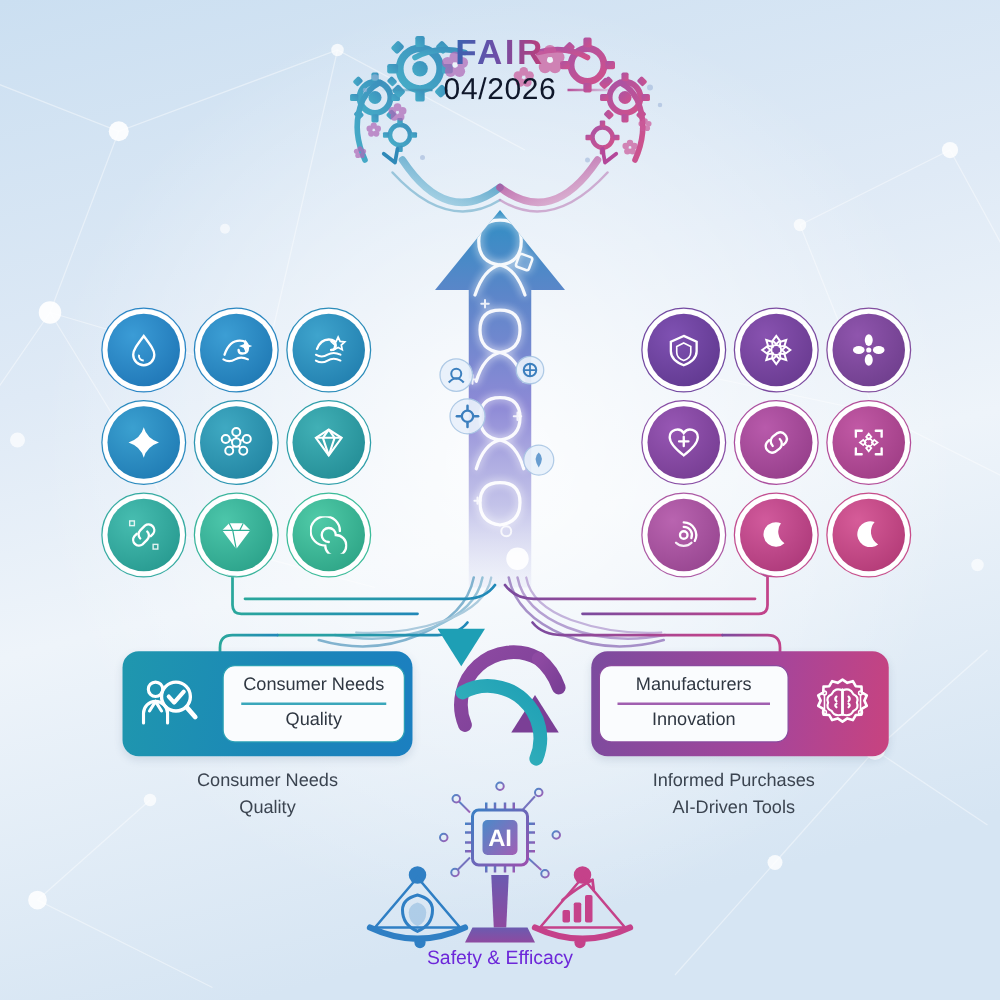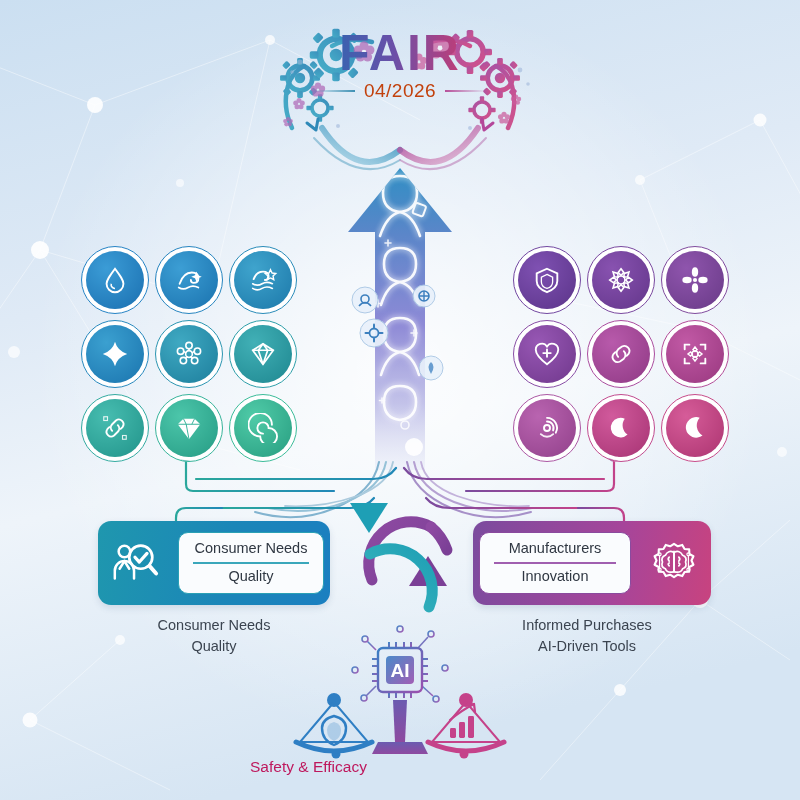--- a/index.html
+++ b/index.html
@@ -8,27 +8,27 @@
     font-family:"Liberation Sans","DejaVu Sans",sans-serif;
     background:#dbe8f4;
   }
   #stage{position:relative;width:800px;height:800px;overflow:hidden;}
   #bg-layer,#svg-layer{position:absolute;inset:0;width:800px;height:800px;}
   .abs{position:absolute;}
 
   
   #title-block{left:0;top:28px;width:800px;text-align:center;}
   #fair-title{
-    font-size:50px;font-weight:bold;letter-spacing:2px;line-height:1;
+    font-size:28px;font-weight:bold;letter-spacing:2px;line-height:1;
     background:linear-gradient(90deg,#3a62b0 0%,#6b4fa8 45%,#bf3d78 100%);
     -webkit-background-clip:text;background-clip:text;color:transparent;
     display:inline-block;
   }
   #fair-date-row{display:flex;align-items:center;justify-content:center;gap:9px;margin-top:2px;}
-  #fair-date{font-size:19px;color:#c2410c;letter-spacing:.5px;}
+  #fair-date{font-size:24px;color:#0f172a;letter-spacing:.5px;}
   .date-rule{width:42px;height:1.4px;}
   .date-rule.l{background:linear-gradient(90deg,rgba(60,140,175,0),#3f91b4);}
   .date-rule.r{background:linear-gradient(90deg,#b7509a,rgba(183,80,154,0));}
 
   
   .grid{display:grid;grid-template-columns:repeat(3,74px);grid-template-rows:repeat(3,74px);}
   #grid-left{left:78px;top:243px;}
   #grid-right{left:510px;top:243px;}
   .node{position:relative;width:74px;height:74px;display:flex;align-items:center;justify-content:center;}
   .node .disc{
@@ -59,21 +59,21 @@
   #card-left .panel{border:1.4px solid #2aa0b5;}
   #card-right .panel{border:1.4px solid #8a4a9e;}
   .panel-line{font-size:14.5px;color:#2f3742;white-space:nowrap;line-height:1.5;}
   .panel-rule{height:1.2px;width:88%;margin:2.5px 0;}
   #card-left .panel-rule{background:#3aa7bb;}
   #card-right .panel-rule{background:#a05fb0;}
 
   .caption{width:300px;text-align:center;font-size:14.5px;color:#3b4450;line-height:1.42;}
   #caption-left{left:64px;top:615px;}
   #caption-right{left:437px;top:615px;}
-  #caption-scale{left:250px;top:758px;width:300px;font-size:15.5px;color:#be185d;}
+  #caption-scale{left:250px;top:758px;width:300px;text-align:center;font-size:15.5px;color:#6d28d9;}
 </style>
 </head>
 <body>
 
 <div id="stage">
 
   <svg id="bg-layer" viewBox="0 0 800 800">
     <defs>
       <linearGradient id="bgGrad" x1="0" y1="0" x2="0.25" y2="1">
         <stop offset="0%" stop-color="#cbdff1"></stop>

